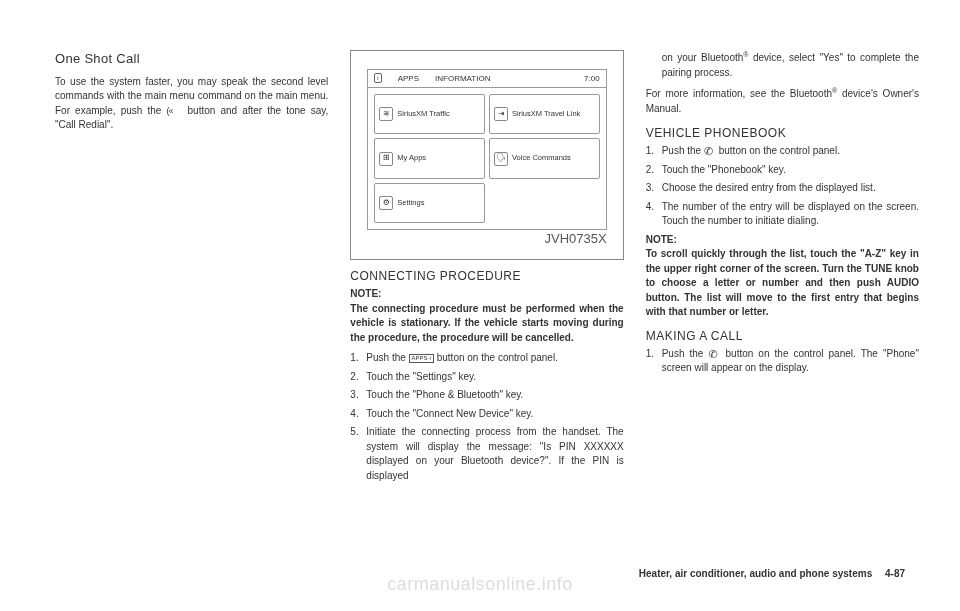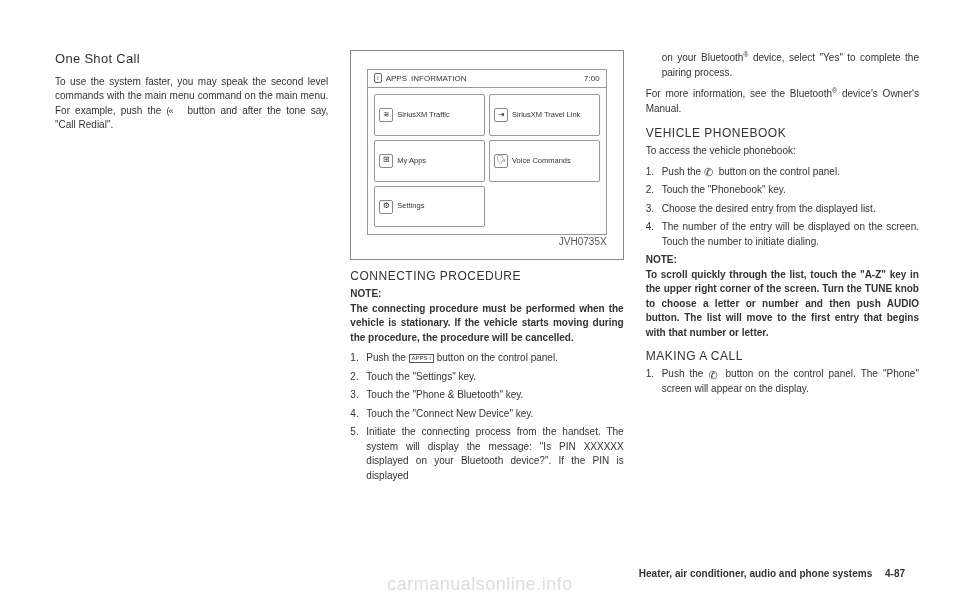--- a/index.html
+++ b/index.html
@@ -98,21 +98,21 @@
   }
   .screen-top {
     height: 18px;
     border-bottom: 1px solid #999;
     display: flex;
     align-items: center;
     font-size: 8px;
     padding: 0 6px;
     justify-content: space-between;
   }
-  .screen-top .left { display: flex; align-items: flex-start; gap: 4px; }
+  .screen-top .left { display: flex; align-items: flex-start; gap: 16px; }
   .badge {
     border: 1px solid #666;
     border-radius: 2px;
     padding: 0 2px;
     font-size: 6px;
   }
   .screen-grid {
     flex: 1;
     display: grid;
     grid-template-columns: 1fr 1fr;
@@ -136,21 +136,21 @@
     border-radius: 2px;
     flex-shrink: 0;
     display: flex;
     align-items: center;
     justify-content: center;
     font-size: 8px;
   }
   .cell.empty { border: none; }
   .fig-id {
     text-align: right;
-    font-size: 10px;
+    font-size: 13px;
     margin-top: 0;
     color: #555;
   }
 
   .footer {
     position: absolute;
     bottom: 32px;
     right: 55px;
     font-size: 10px;
   }
@@ -254,21 +254,20 @@
 
   <div class="col-break">
     <p class="para" style="padding-left:16px;">
       <span>on your Bluetooth</span><span class="sup">®</span><span> device, select "Yes" to complete the pairing process.</span>
     </p>
     <p class="para">
       <span>For more information, see the Bluetooth</span><span class="sup">®</span><span> device's Owner's Manual.</span>
     </p>
 
     <div class="h3">VEHICLE PHONEBOOK</div>
-    <p class="para">To access the vehicle phonebook:</p>
     <ol class="ol">
       <li>
         <span class="num">1.</span>
         <span class="txt">
           <span>Push the </span>
           <span class="icon-phone"></span>
           <span> button on the control panel.</span>
         </span>
       </li>
       <li>

